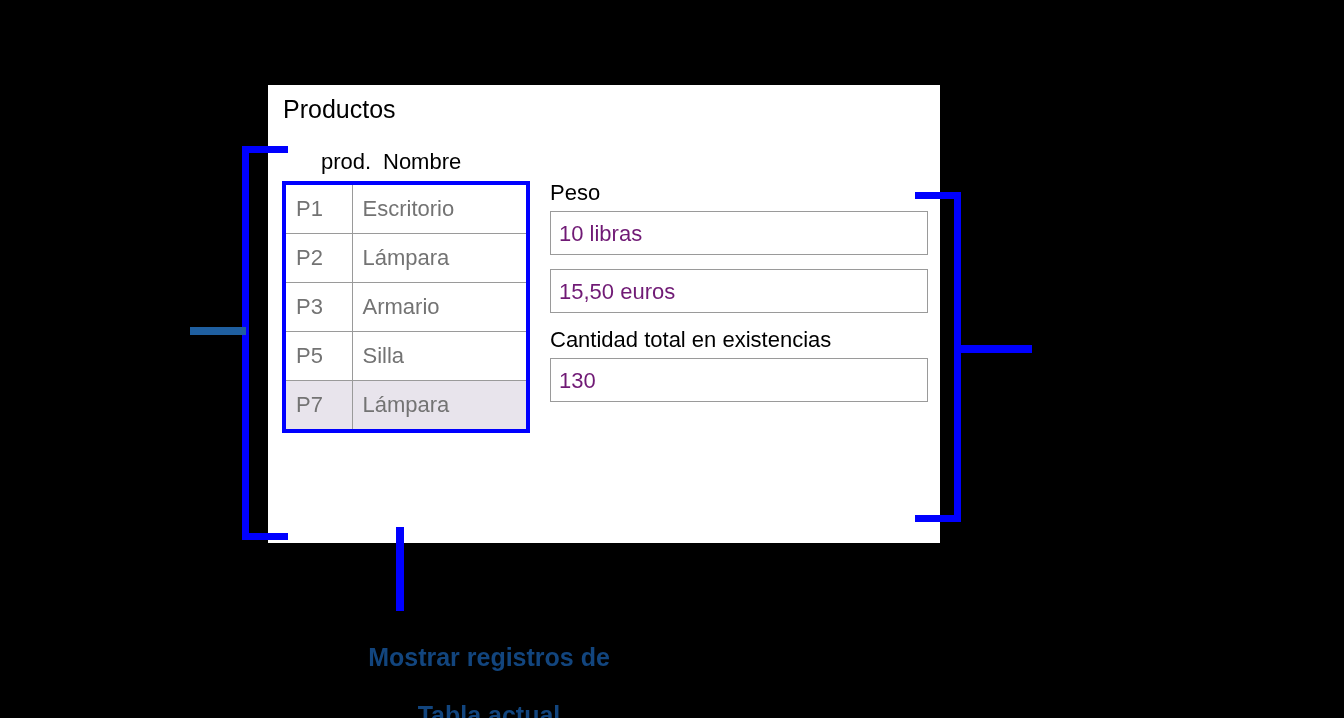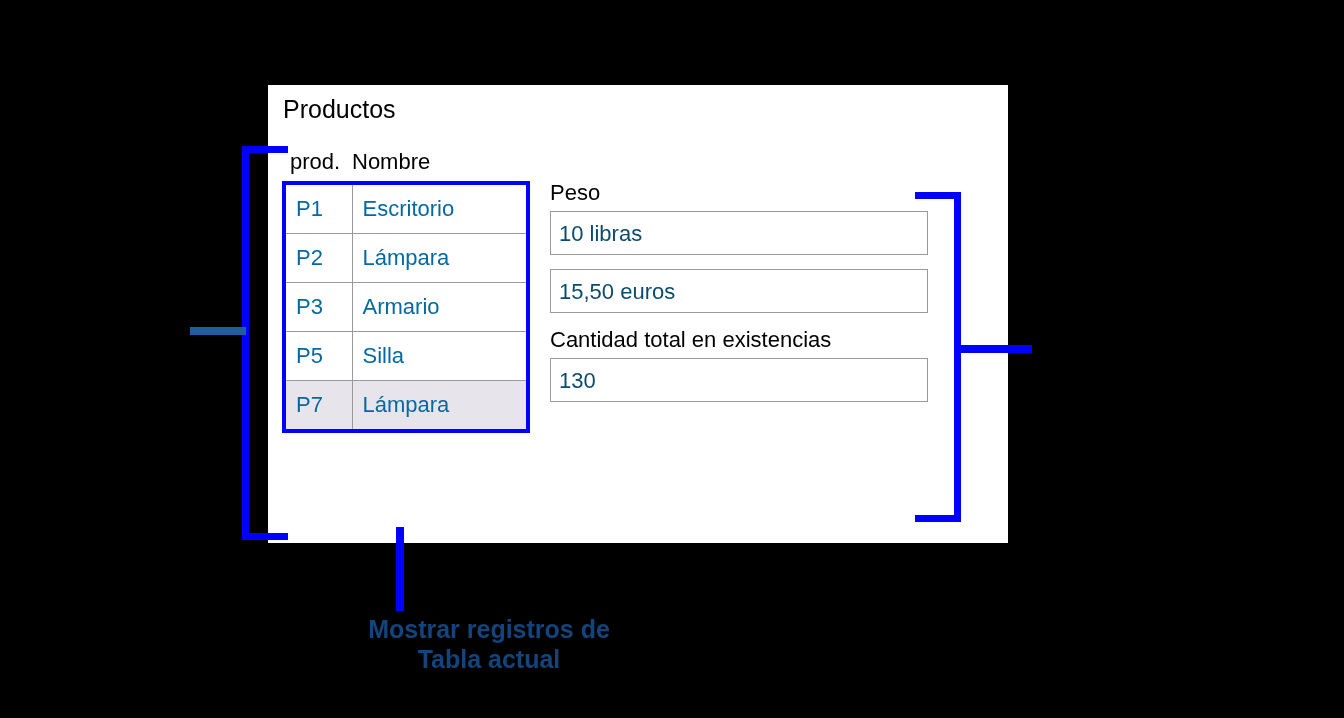--- a/index.html
+++ b/index.html
@@ -14,21 +14,21 @@
     overflow: hidden;
     font-family: "Liberation Sans", sans-serif;
     -webkit-font-smoothing: antialiased;
   }
 
   
   #form-panel {
     position: absolute;
     left: 268px;
     top: 85px;
-    width: 740px;
+    width: 672px;
     height: 458px;
     background: #ffffff;
   }
 
   #panel-title {
     position: absolute;
     left: 15px;
     top: 10px;
     font-size: 25px;
     color: #000000;
@@ -42,35 +42,36 @@
     top: 64px;
     width: 256px;
   }
 
   #table-header {
     font-size: 22px;
     color: #000000;
     white-space: nowrap;
     padding-left: 8px;
     margin-bottom: 6px;
+    margin-left: 31px;
   }
   #table-header .hdr-id { display: inline-block; width: 62px; }
   #table-header .hdr-name { display: inline-block; }
 
   #records-table {
     border: 4px solid #0000ff;
     border-collapse: collapse;
     width: 248px;
     background: #ffffff;
     box-sizing: border-box;
   }
   #records-table td {
     border: 1px solid #9a9a9a;
     font-size: 22px;
-    color: #0369a1;
+    color: #737373;
     height: 48px;
     padding: 0 0 0 10px;
     line-height: 48px;
     white-space: nowrap;
     box-sizing: border-box;
   }
   #records-table td.col-id { width: 68px; }
   #records-table tr.row-selected td { background: #e8e4ec; }
 
   
@@ -86,21 +87,21 @@
     color: #000000;
     white-space: nowrap;
     margin-bottom: 5px;
   }
   .field-box {
     border: 1px solid #9a9a9a;
     background: #ffffff;
     height: 44px;
     line-height: 44px;
     font-size: 22px;
-    color: #0c4a6e;
+    color: #701a75;
     padding-left: 8px;
     white-space: nowrap;
     box-sizing: border-box;
   }
 
   
   .bracket { position: absolute; }
 
   
   #left-bracket { left: 242px; top: 146px; width: 46px; height: 394px; }
@@ -151,21 +152,21 @@
     position: absolute;
     left: 274px;
     top: 614px;
     width: 430px;
     text-align: center;
     font-size: 25px;
     font-weight: bold;
     color: #12457e;
     line-height: 30px;
   }
-  #caption .cap-line { display: block; white-space: nowrap; }
+  #caption .cap-line { display: block; white-space: nowrap; margin-top: 28px; }
 </style>
 </head>
 <body>
 
 <div id="form-panel">
 
   <div id="panel-title">Productos</div>
 
   <div id="table-column">
     <div id="table-header">

